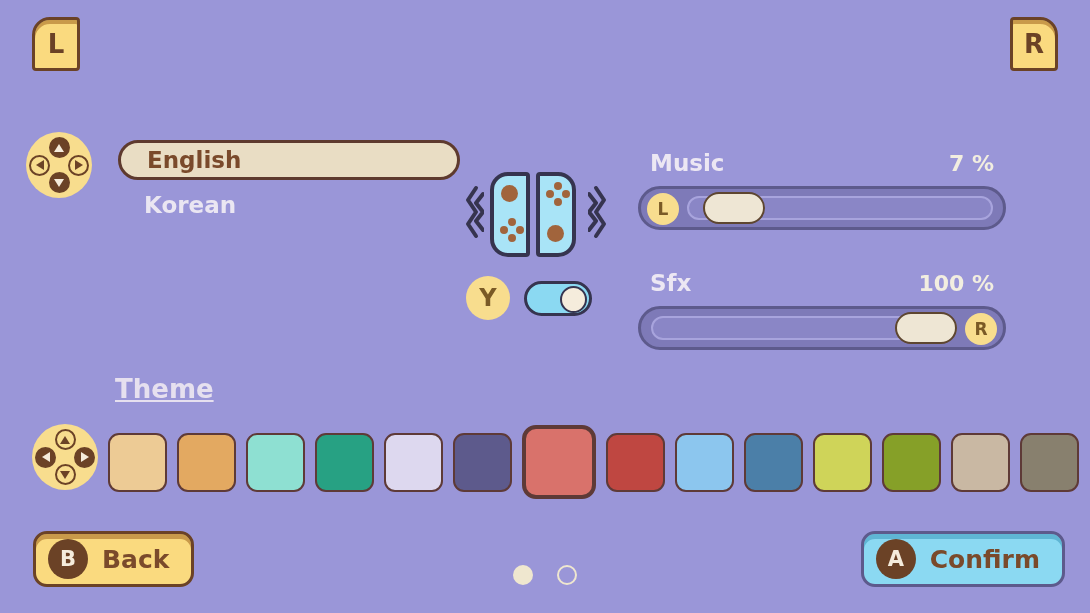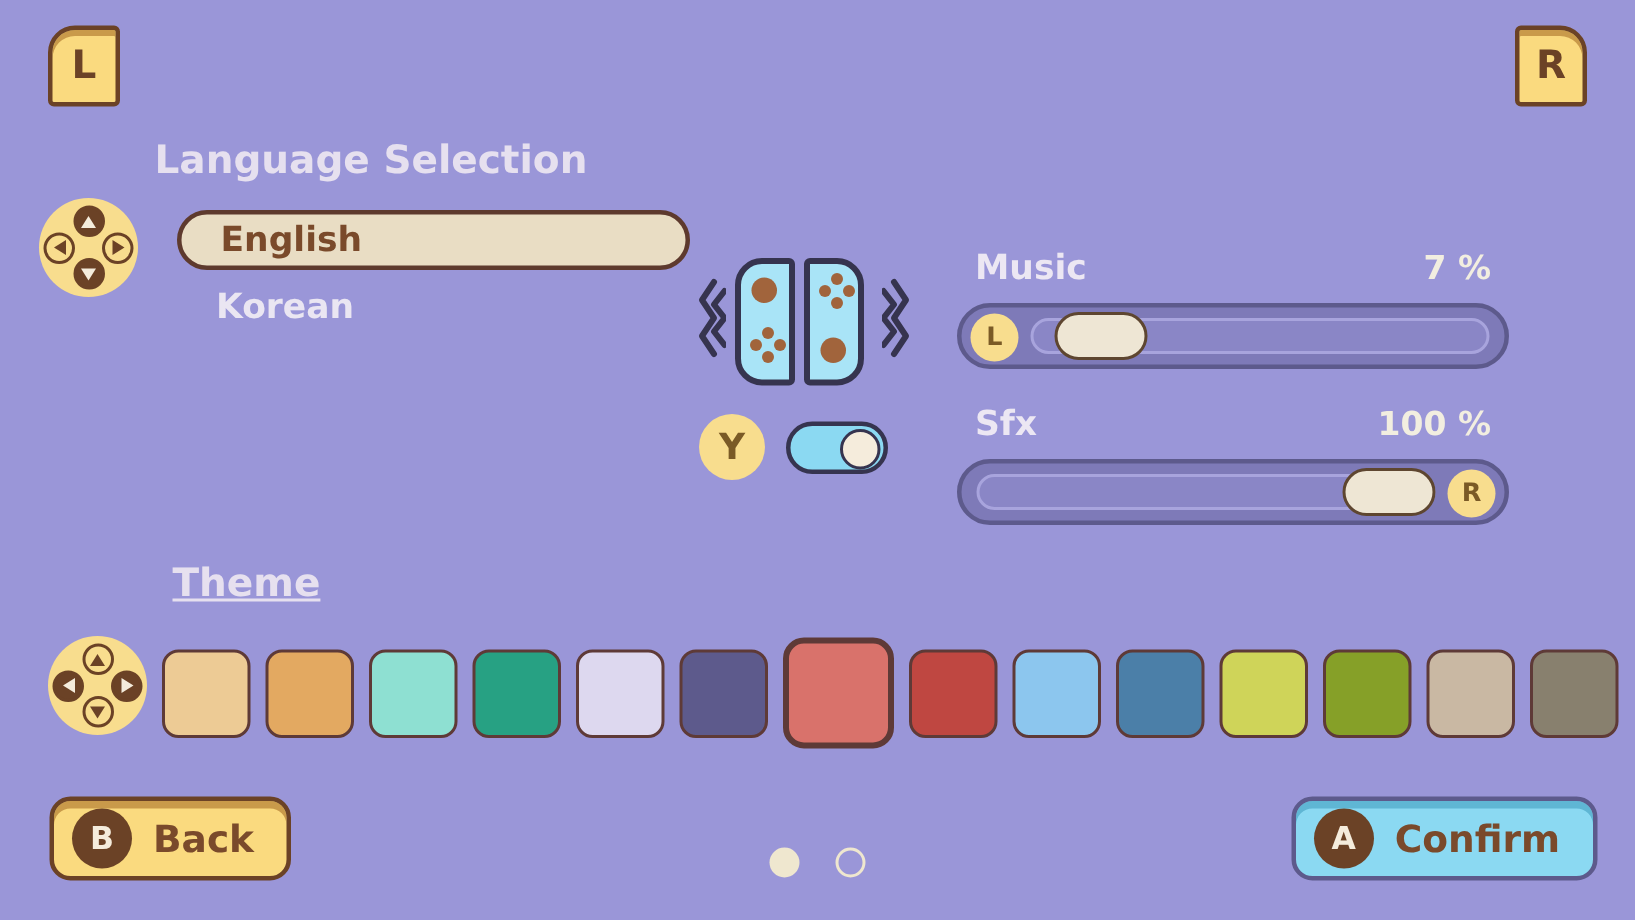--- a/index.html
+++ b/index.html
@@ -165,21 +165,21 @@
     position: absolute;
     right: 2px; top: 1.5px;
     width: 27px; height: 27px;
     border-radius: 50%;
     background: #f5ecdc;
     border: 2px solid #36344f;
   }
 
   
   .slider-block { position: absolute; width: 368px; }
-  .block-music { left: 638px; top: 166px; }
+  .block-music { left: 638px; top: 150px; }
   .block-sfx   { left: 638px; top: 270px; }
 
   .slider-labels {
     display: flex; justify-content: space-between;
     align-items: baseline;
     padding: 0 12px;
     margin-bottom: 10px;
   }
   .slider-name  { font-size: 23px; font-weight: bold; color: #ece7f3; }
   .slider-value { font-size: 22px; font-weight: bold; color: #f2eee0; }
@@ -308,21 +308,20 @@
 <div class="stage">
 
   <div class="shoulder shoulder-l">
     <span>L</span>
   </div>
   <div class="shoulder shoulder-r">
     <span>R</span>
   </div>
 
 
-  <div class="section-title title-language">Language Selection</div>
 
   <div class="dpad dpad-lang">
     <div class="arrow up on">
         <div class="tri"></div>
       </div>
     <div class="arrow down on">
         <div class="tri"></div>
       </div>
     <div class="arrow left">
         <div class="tri"></div>

